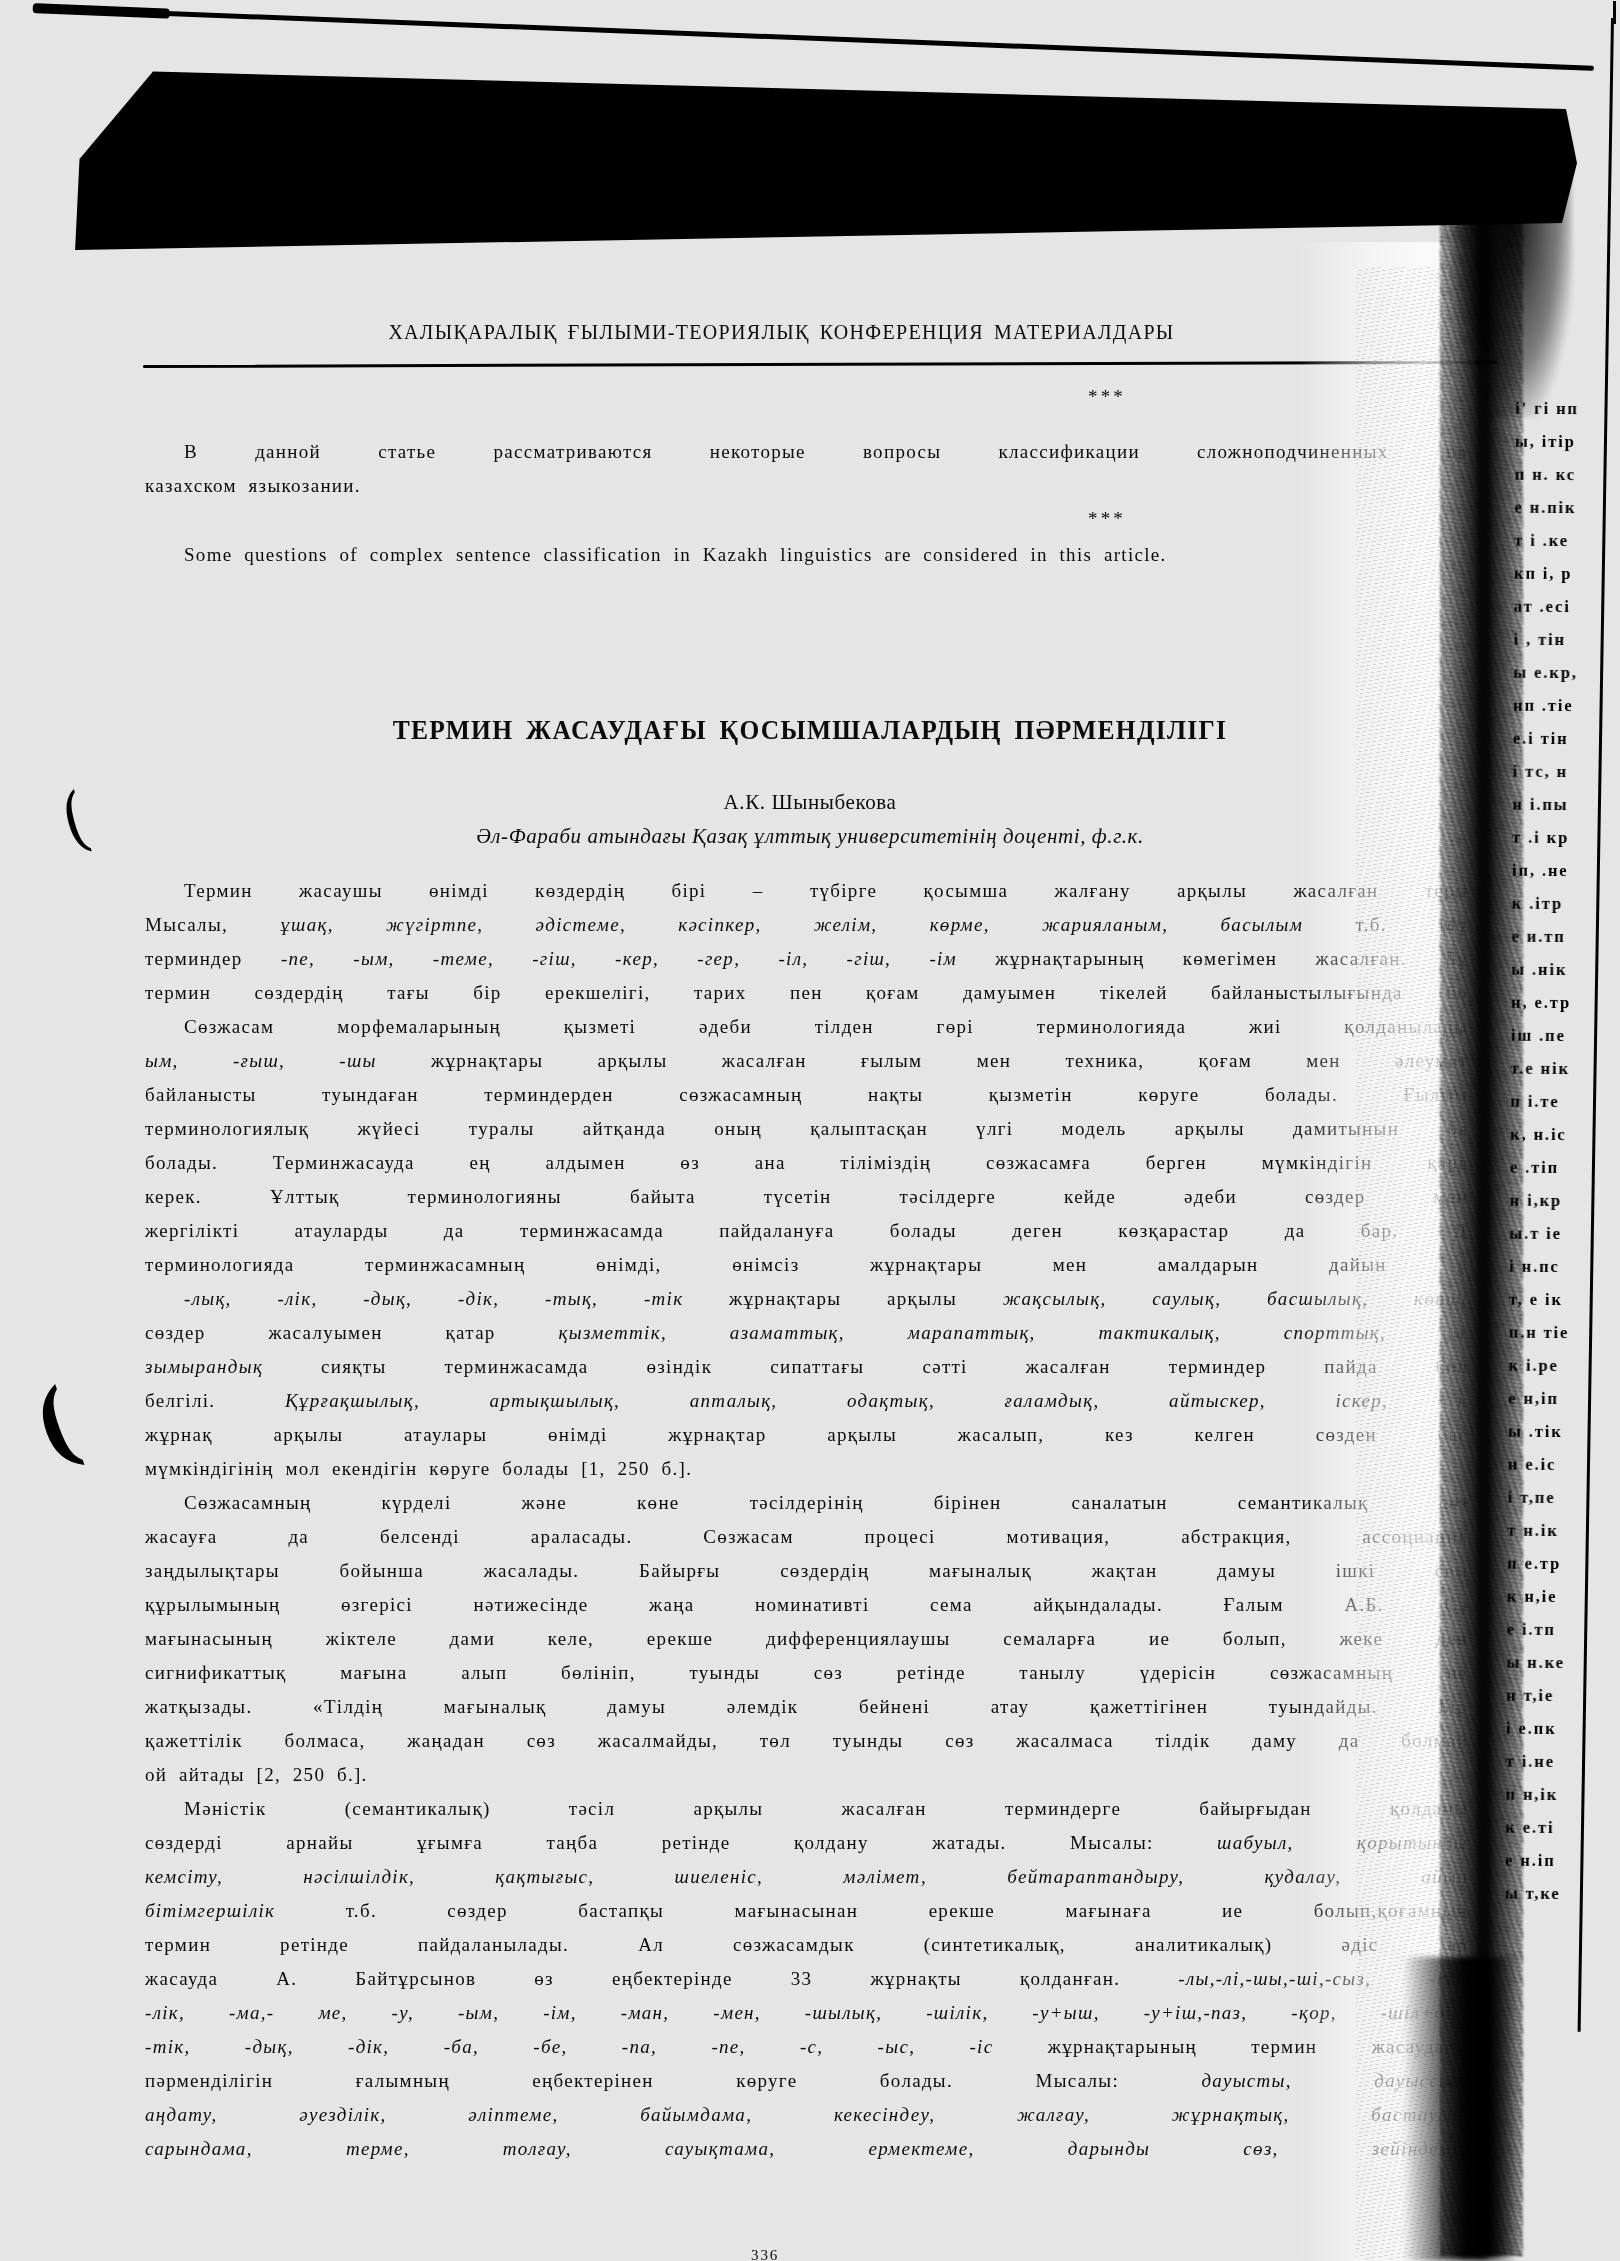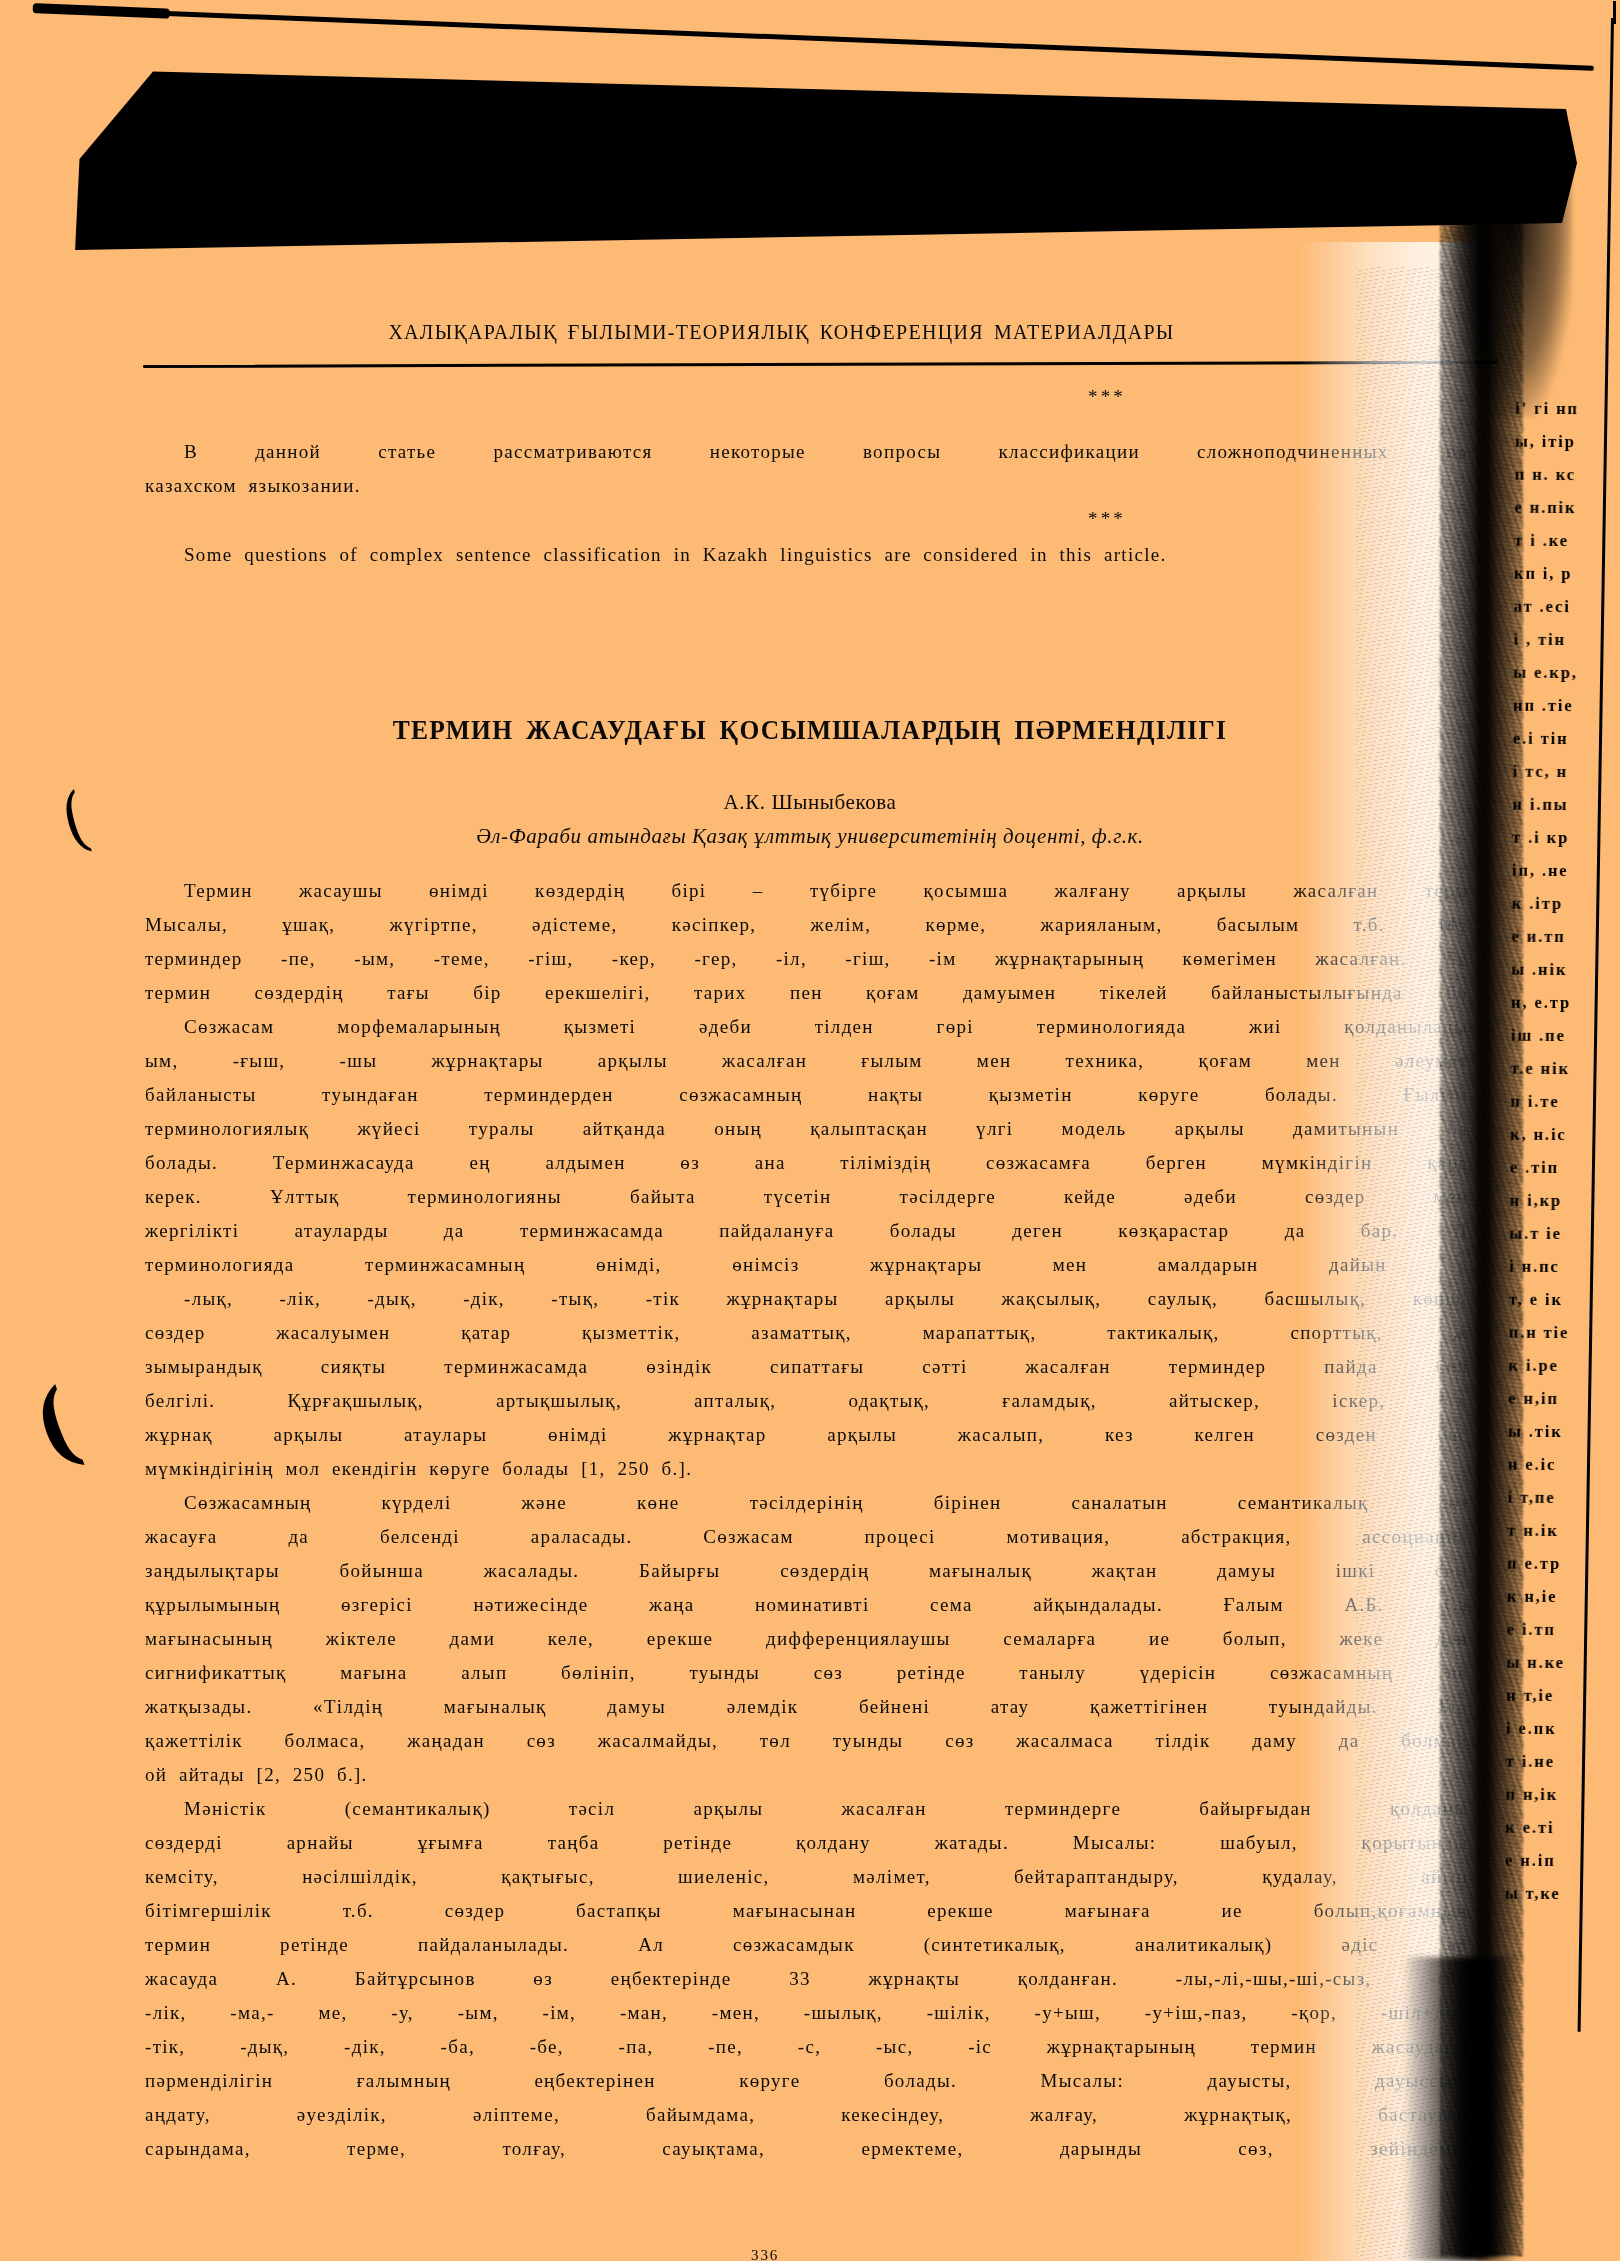--- a/index.html
+++ b/index.html
@@ -1,26 +1,26 @@
 <!DOCTYPE html>
 <html style="font-size:10.2px"><head>
 <meta charset="utf-8">
 <style>
   html,body{margin:0;padding:0;background:#888;}
   .page{
-    position:relative; width:1620px; height:2261px; background:#fdba74;
+    position:relative; width:1620px; height:2261px; background:#e5e5e5;
     font-family:"Liberation Serif","DejaVu Serif",serif; color:#0b0b0b;
     overflow:hidden; margin:0 auto;
   }
   
   .col{ position:absolute; left:145px; width:1323px; font-size:19px; letter-spacing:1.3px; word-spacing:5.7px; }
   .bl{ height:34px; line-height:34px; text-align:justify; text-align-last:justify; overflow:hidden; }
   .bl.ind{ text-indent:39px; }
   .bl.end{ text-align-last:left; }
-  .it{ }
+  .it{ font-style:italic; }
   #ru-block{ top:435px; }
   #en-block{ top:538px; }
   #body-block{ top:874px; }
   
   .conf-header{
     position:absolute; left:145px; top:321px; width:1273px; text-align:center;
     font-size:20px; letter-spacing:1.3px; word-spacing:3.8px; transform:scaleY(1.05);
   }
   .header-rule{
     position:absolute; left:143px; top:365px; width:1354px; height:2.5px; background:#000;

